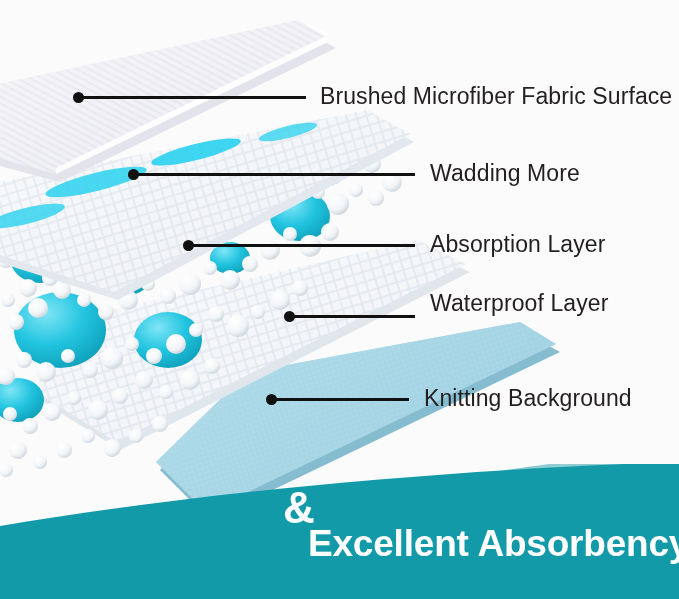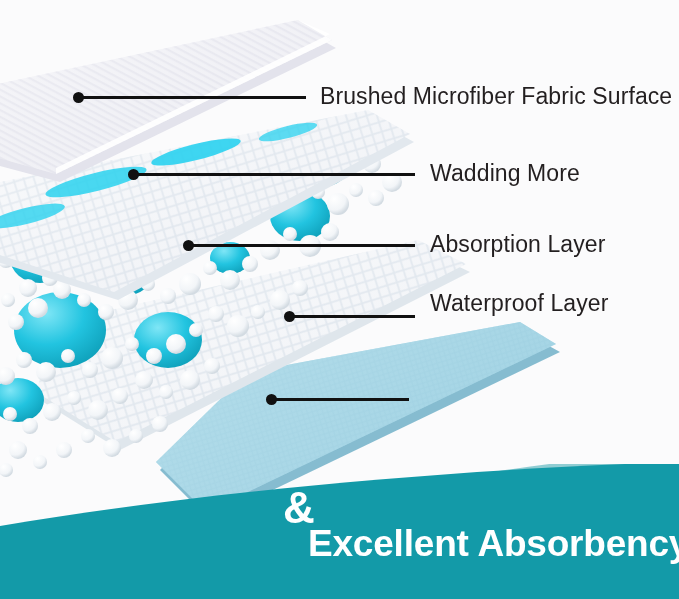--- a/index.html
+++ b/index.html
@@ -268,20 +268,21 @@
   </div>
 
   <div class="label" style="left:320px;top:85px;">Brushed Microfiber Fabric Surface</div>
 
   <div class="label" style="left:430px;top:162px;">Wadding More</div>
 
   <div class="label" style="left:430px;top:233px;">Absorption Layer</div>
 
   <div class="label" style="left:430px;top:292px;">Waterproof Layer</div>
 
+  <div class="label" style="left:424px;top:387px;">Knitting Background</div>
 
   <div class="banner">
     <svg width="679" height="135" viewBox="0 0 679 135" xmlns="http://www.w3.org/2000/svg">
 
       <path d="M120,135 C300,34 470,2 679,-12 L679,12 C470,26 300,58 130,135 Z" fill="#7cc4cb" opacity=".85"></path>
 
       <path d="M0,62 C190,30 430,6 679,-2 L679,135 L0,135 Z" fill="#139aa8"></path>
     </svg>
 
     <div class="banner-text">

